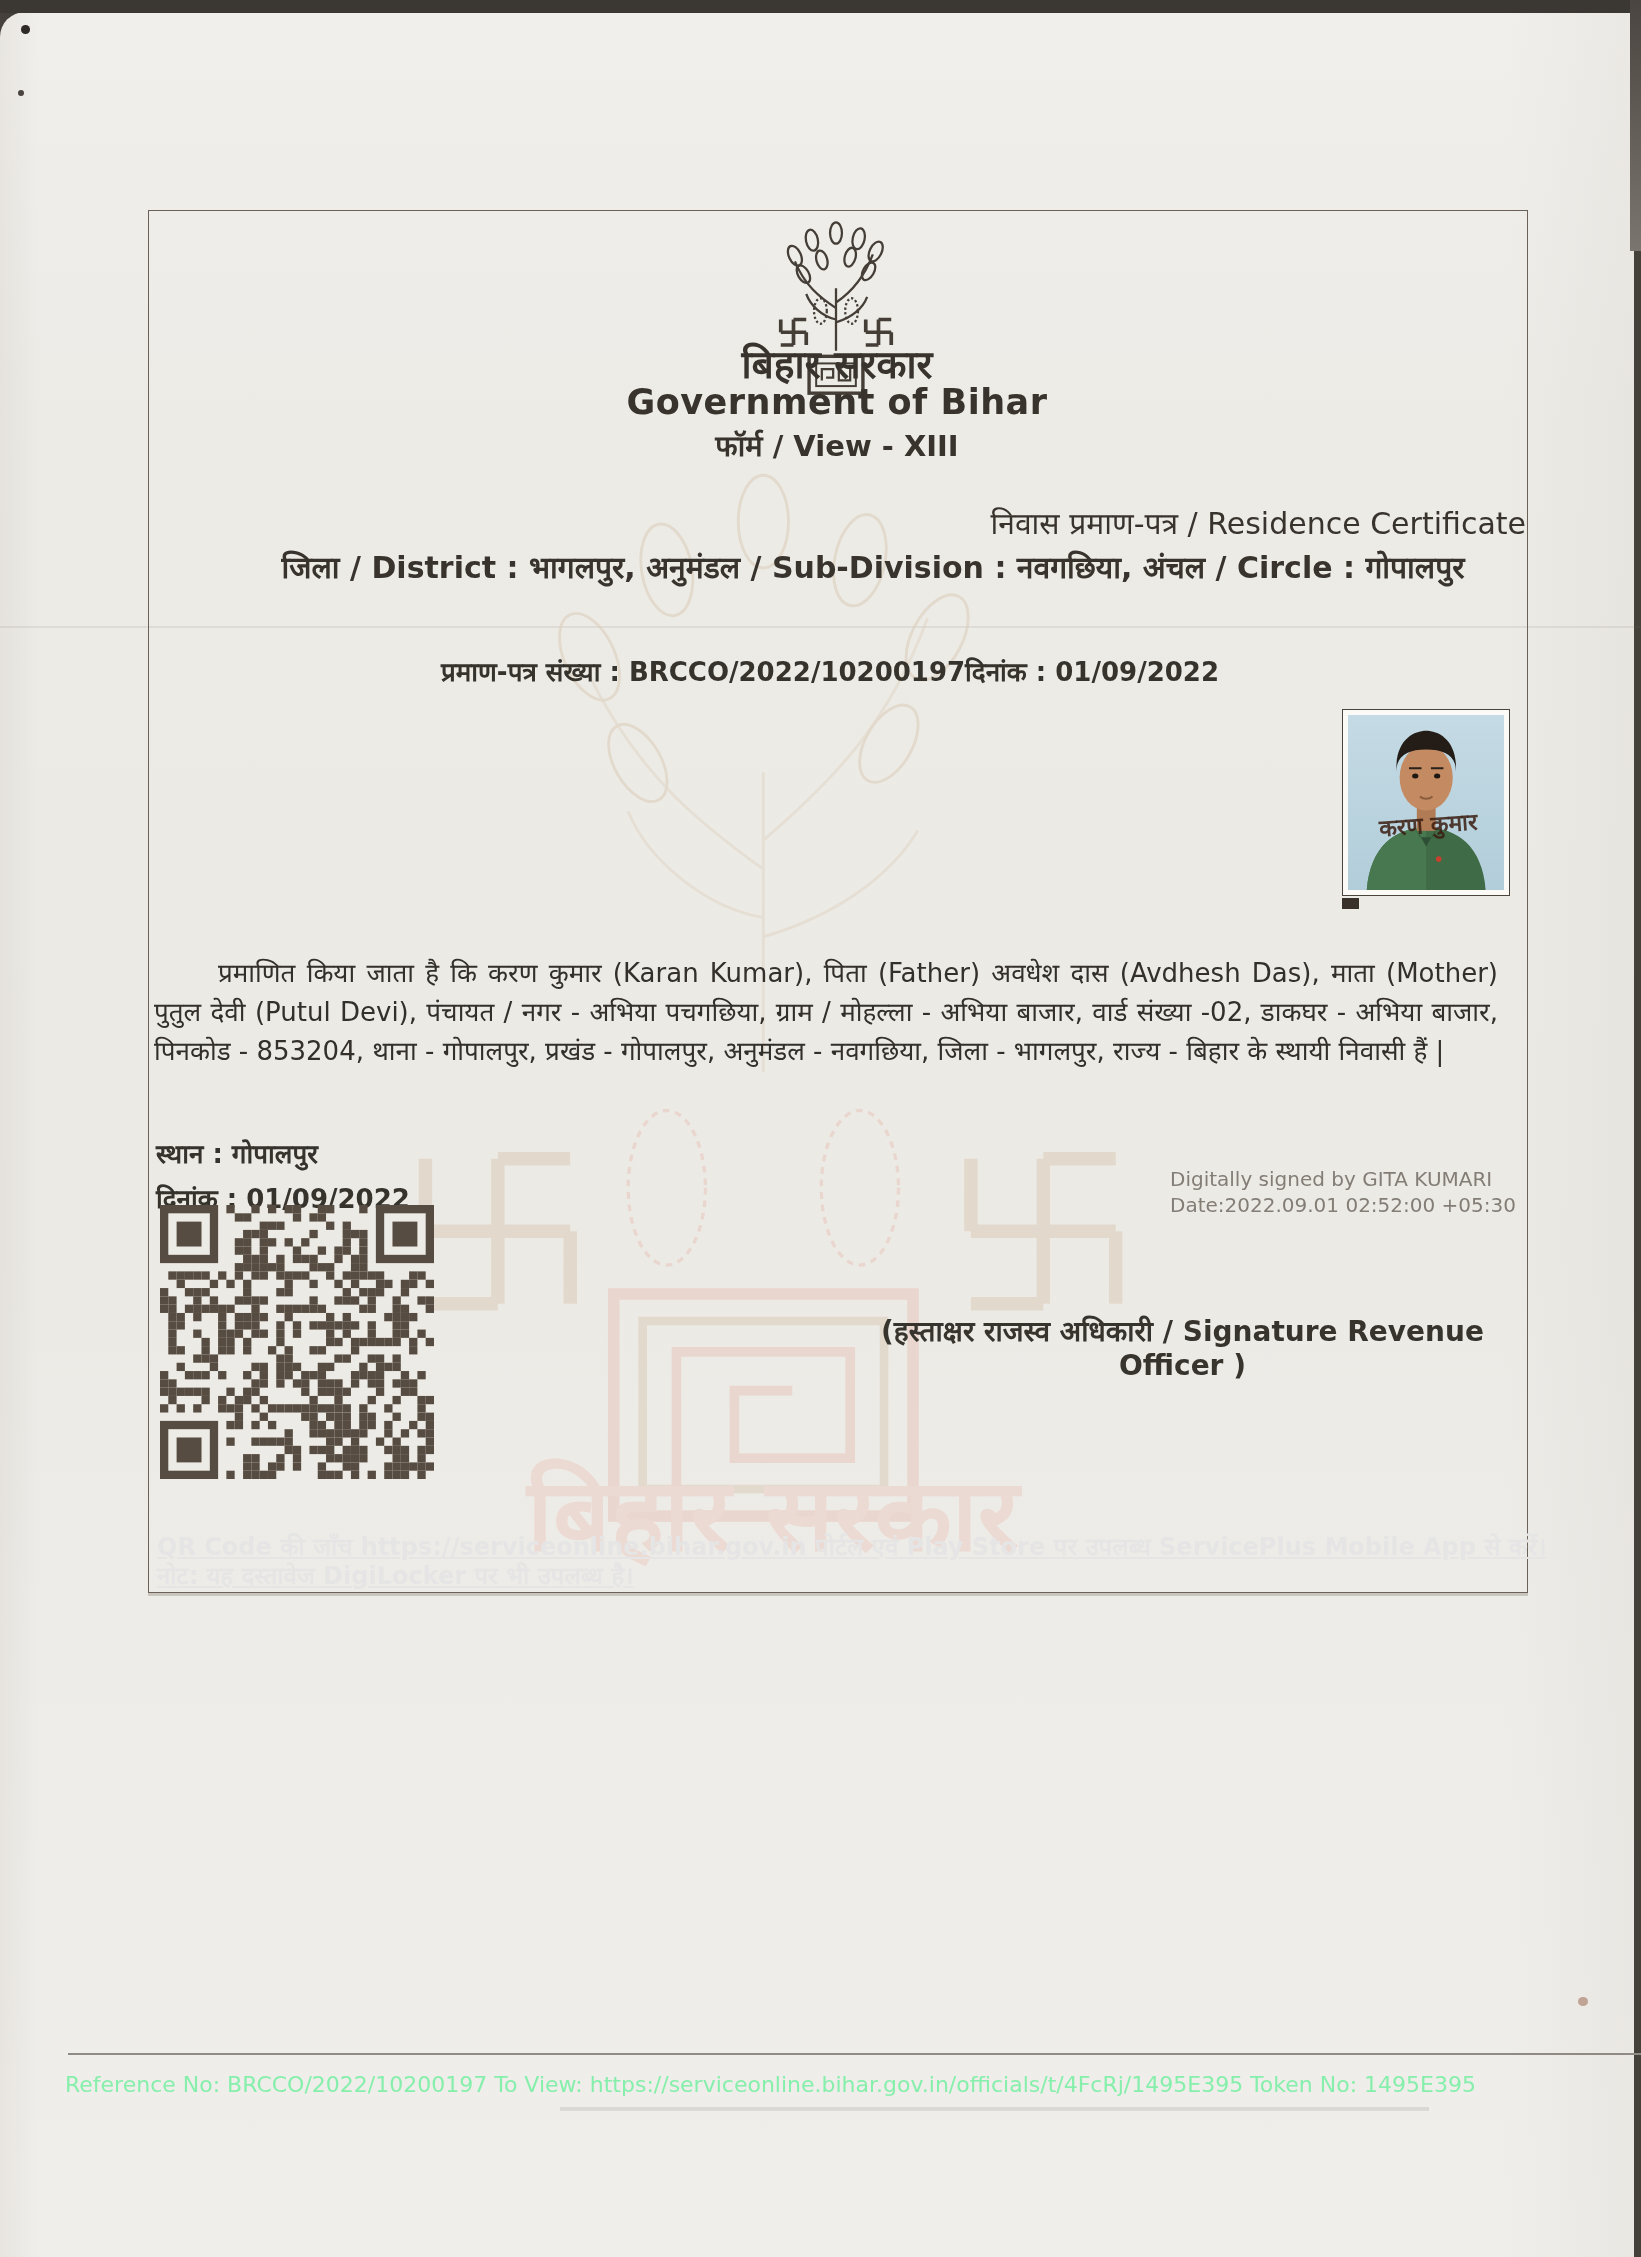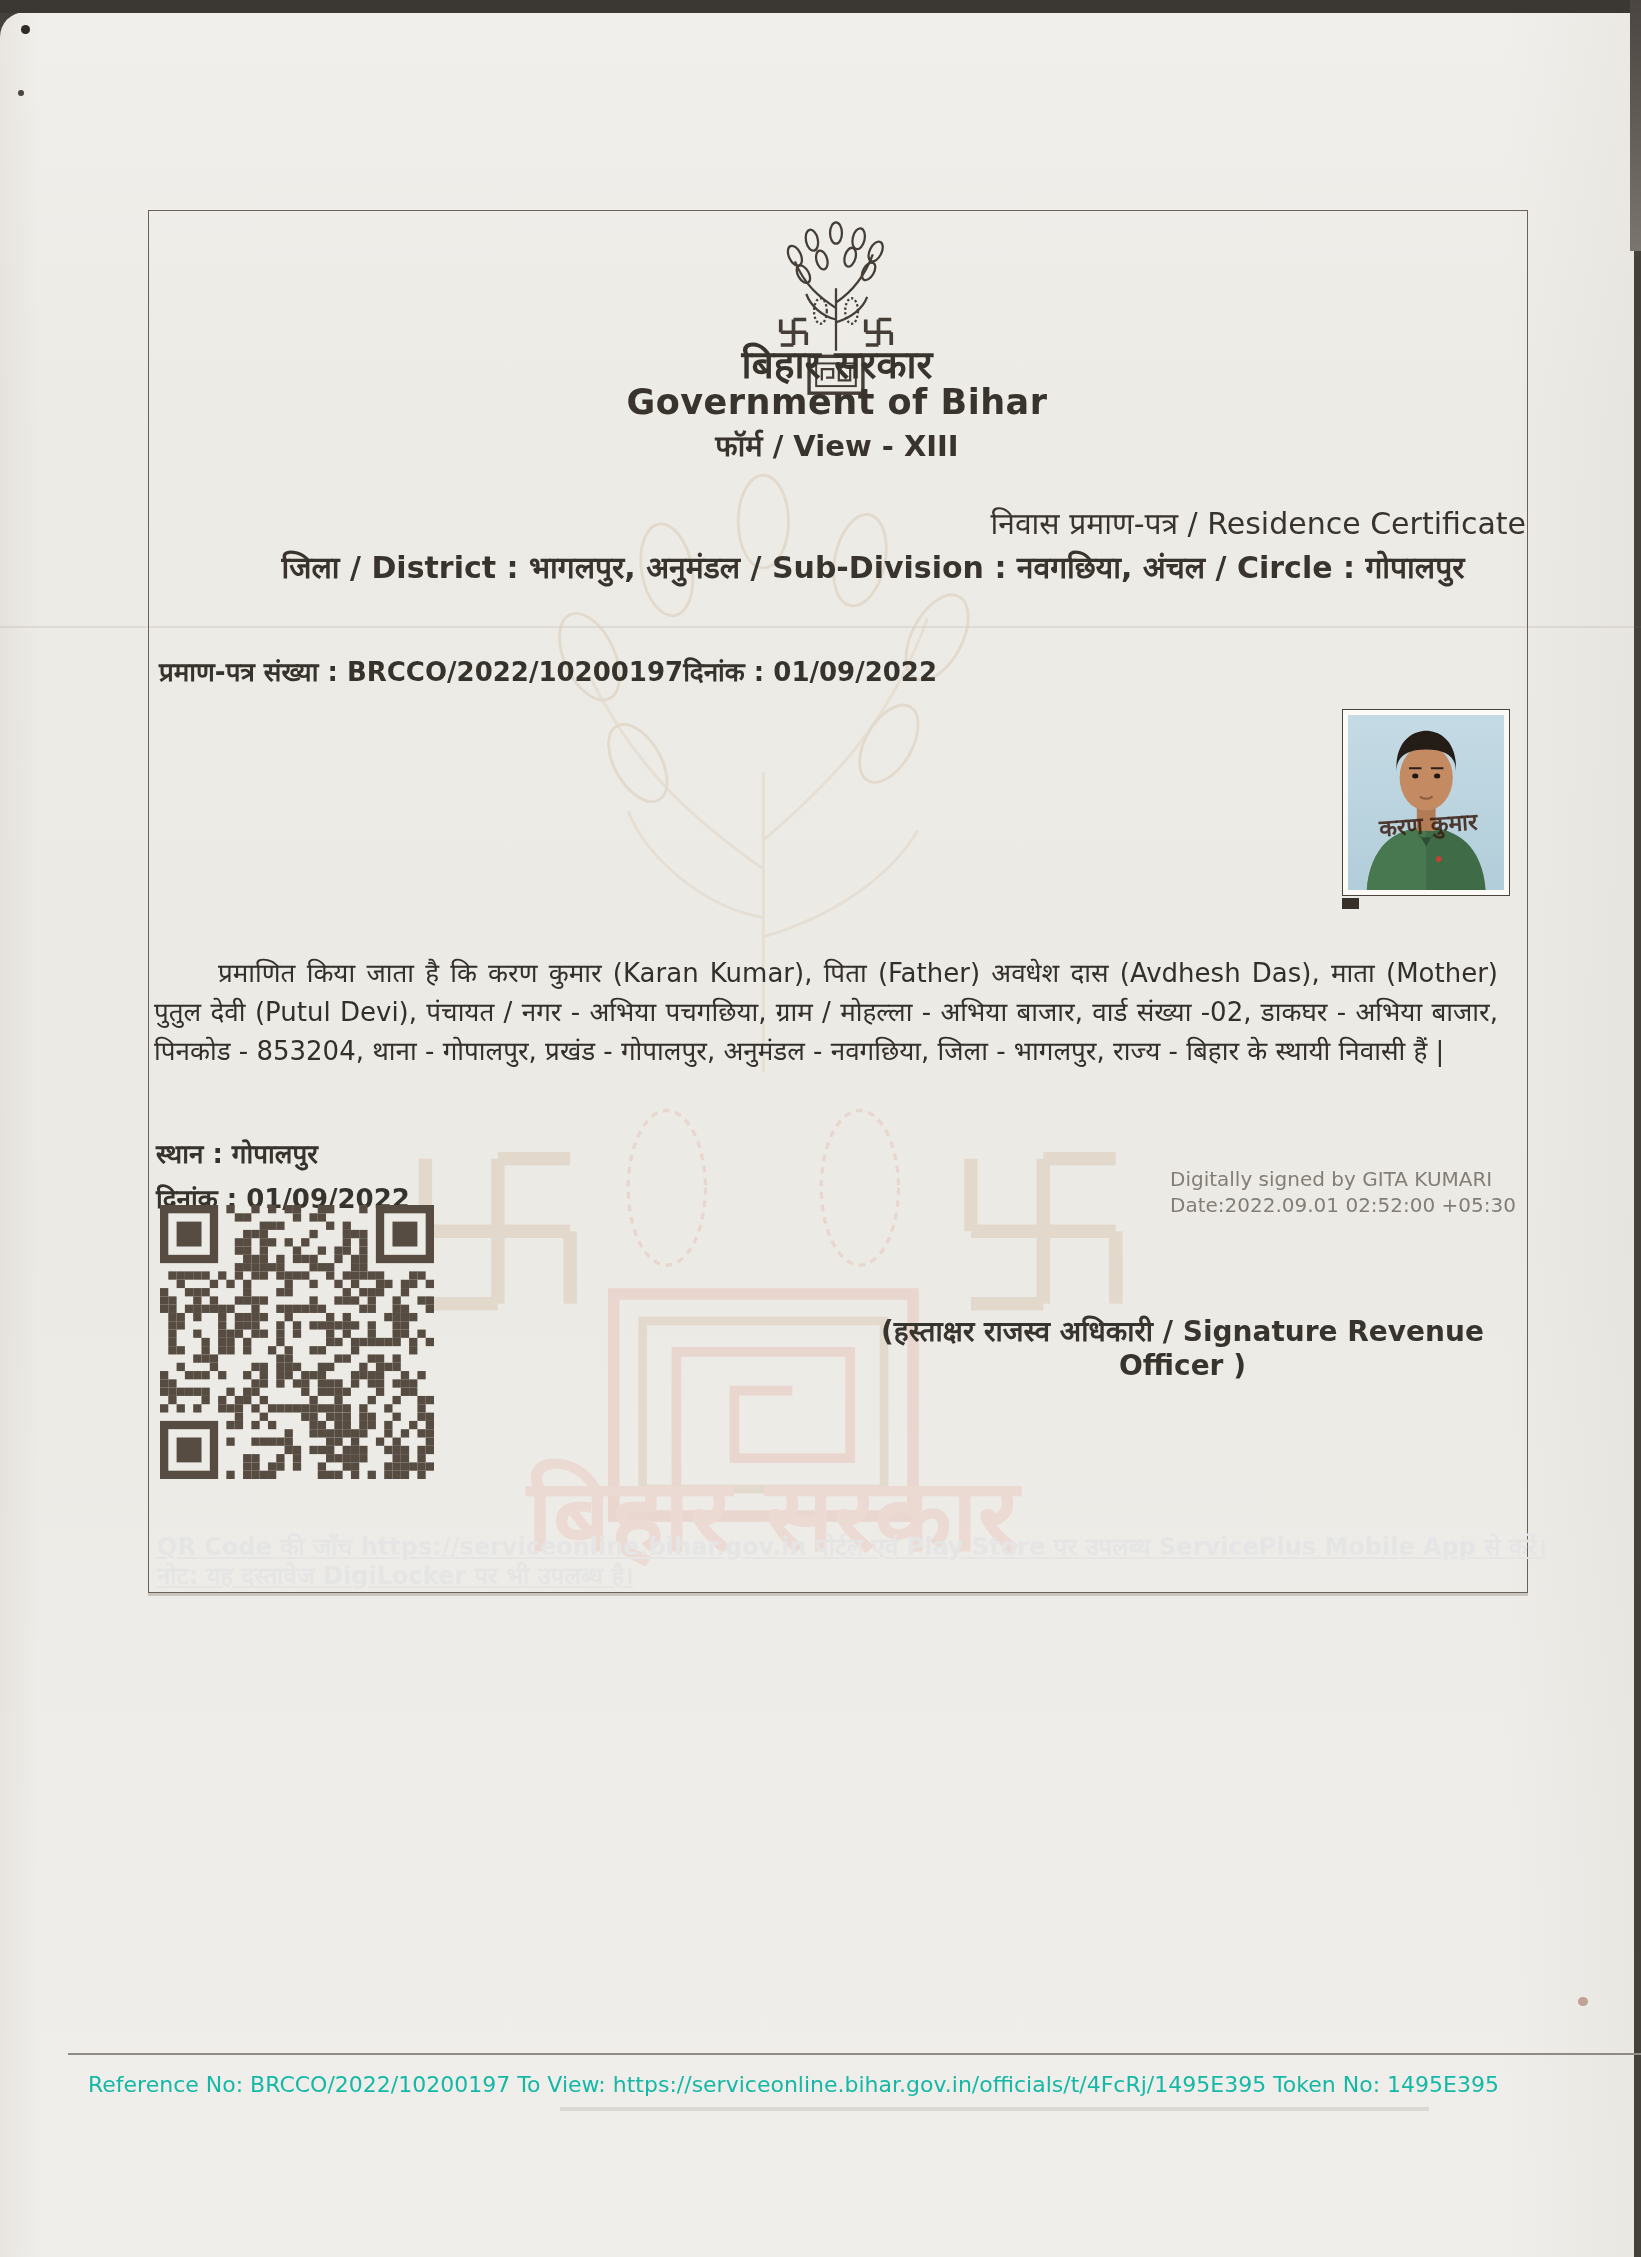--- a/index.html
+++ b/index.html
@@ -31,39 +31,39 @@
     box-shadow:0 2.9px 0 rgba(130,122,112,.35);
   }
 
   .hdr{position:absolute;left:148px;width:1378px;text-align:center;color:#38332d;}
   .org-hi{top:336px;font-size:39px;font-weight:700;}
   .org-en{top:382px;font-size:35px;font-weight:700;letter-spacing:0.5px;}
   .form-no{top:425px;font-size:29px;font-weight:700;}
   .title-main{top:502px;font-size:30px;font-weight:400;text-align:right;}
   .district-line{top:546px;font-size:30px;font-weight:700;padding-left:36px;}
 
-  .meta-row{position:absolute;left:159px;top:653px;width:1342px;display:flex;justify-content:flex-start;color:#36322c;font-size:26px;font-weight:700;}
+  .meta-row{position:absolute;left:159px;top:653px;width:1342px;display:flex;justify-content:center;color:#36322c;font-size:26px;font-weight:700;}
 
   .main-para{
     position:absolute;left:154px;top:954px;width:1344px;
     font-size:26px;font-weight:400;line-height:39px;color:#332f2a;
     text-align:justify;text-indent:64px;
   }
   .place-date{position:absolute;left:156px;top:1132px;font-size:26px;font-weight:700;color:#36322c;line-height:45px;}
 
   .digital-sig{position:absolute;left:1170px;top:1166px;font-size:20px;color:#837d76;line-height:26px;}
   .sig-caption{position:absolute;left:859px;top:1311px;width:647px;text-align:center;font-size:28px;font-weight:700;color:#37332d;}
 
   .qr-wrap{position:absolute;left:160px;top:1205px;width:274px;height:274px;}
 
   .notes{position:absolute;left:157px;top:1533px;font-size:24px;font-weight:700;color:#e5e5e5;line-height:29px;text-decoration:underline;}
 
   .sep-line{position:absolute;left:68px;top:2053px;width:1574px;height:1.9px;background:#8f8a83;}
   .streak{position:absolute;left:560px;top:2107px;width:869px;height:3.9px;background:rgba(120,115,108,.16);}
-  .reference{position:absolute;left:88px;top:2072px;font-size:22px;color:#14b8a6;}
+  .reference{position:absolute;left:65px;top:2072px;font-size:22px;color:#86efac;}
 
   
   .photo-frame{
     position:absolute;left:1342px;top:709px;width:168px;height:187px;
     background:#fbfaf7;border:1.9px solid #4a443d;box-sizing:border-box;padding:4.8px;
   }
   .photo-inner{position:relative;width:100%;height:100%;overflow:hidden;}
   .photo-name{
     position:absolute;left:1.9px;top:93px;width:100%;text-align:center;
     font-size:23px;color:rgba(58,28,16,.85);transform:rotate(-4deg);

